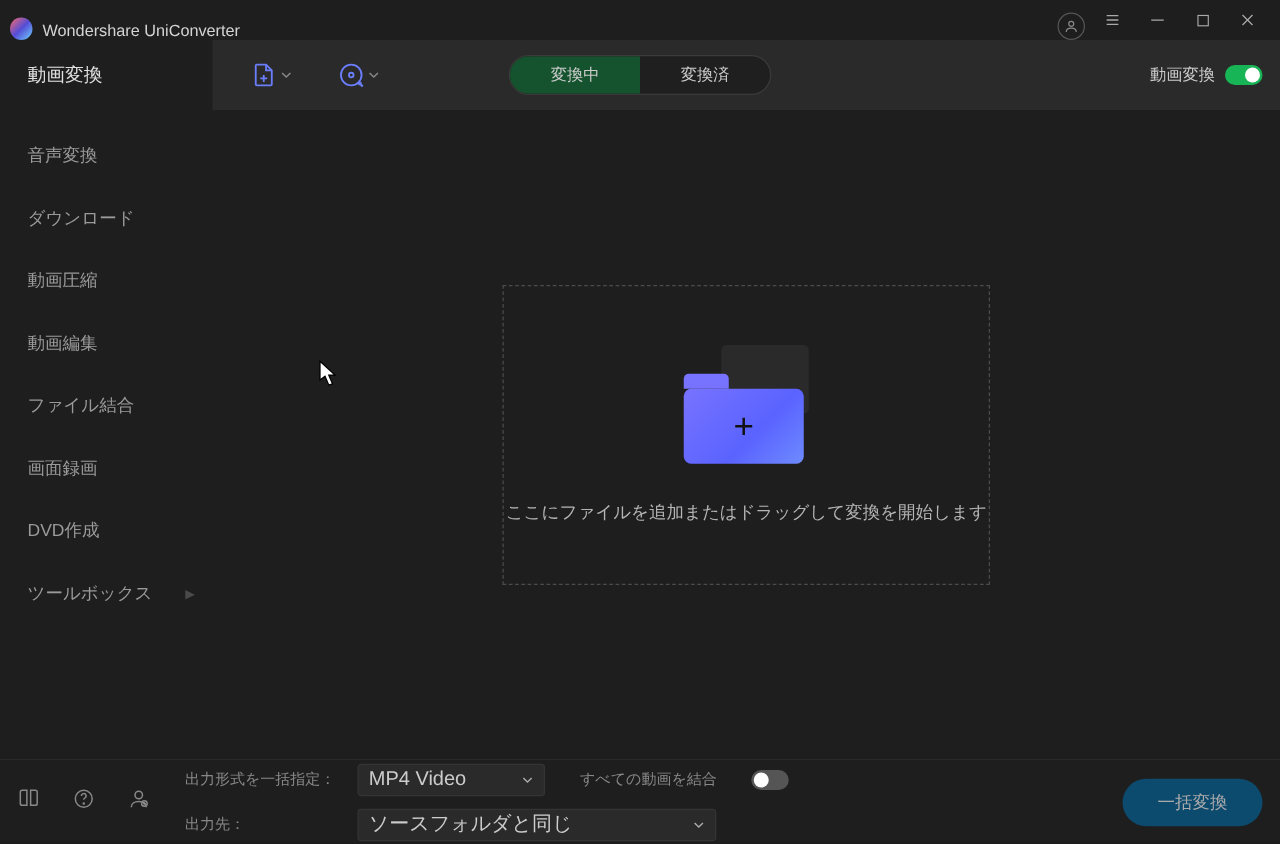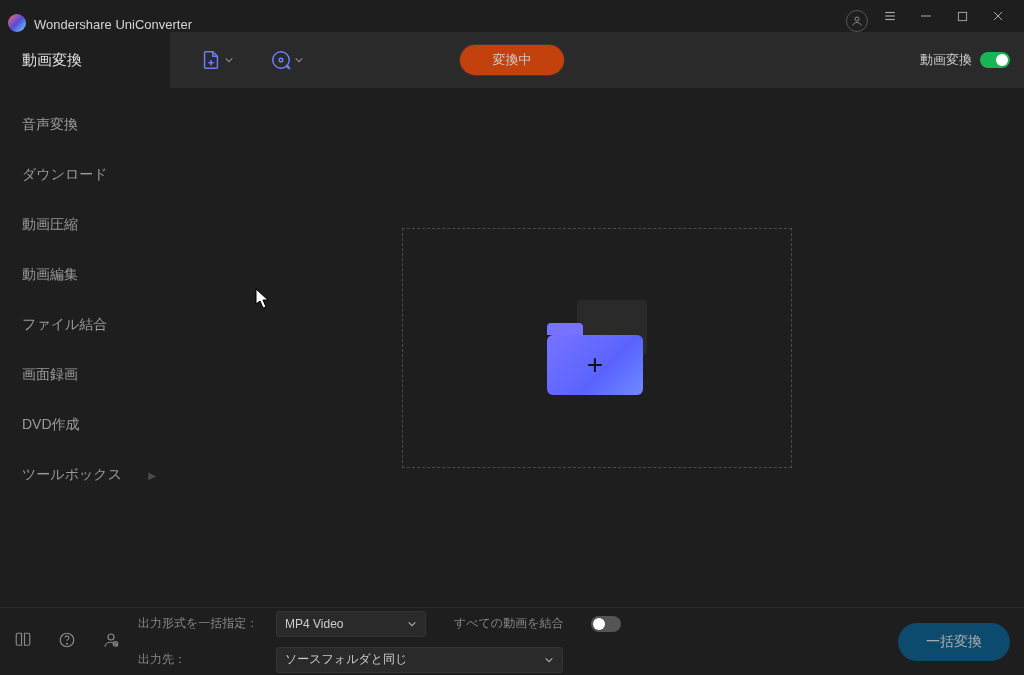--- a/index.html
+++ b/index.html
@@ -15,21 +15,21 @@
 
   
   .toolbar { height: 56px; background: #2a2a2a; display: flex; align-items: center; padding: 0 10px; position: relative; }
   .toolbar .addbtn { display:flex; align-items:center; color:#6a7efc; margin-right: 34px; cursor:pointer; }
   .toolbar .addbtn svg { margin-right:2px; }
   .tab-selected { position: absolute; left: 0; top:0; width: 170px; height: 56px; background: #1e1e1e; display:flex; align-items:center; padding-left:22px; font-size:15px; color:#e0e0e0; }
   .toolbar-inner { margin-left: 190px; display:flex; align-items:center; }
 
   .segmented { position:absolute; left: 50%; transform: translateX(-50%); display:flex; border-radius: 18px; background:#1f1f1f; border:1px solid #3a3a3a; overflow:hidden; }
   .segmented .seg { width: 104px; height: 30px; display:flex; align-items:center; justify-content:center; font-size:13px; color:#ccc; cursor:pointer; }
-  .segmented .seg.active { background:#c2410c; }
+  .segmented .seg.active { background:#14532d; }
 
   .fast-toggle { position:absolute; right:14px; display:flex; align-items:center; font-size:13px; color:#ccc; }
   .switch { width:30px; height:16px; background:#17b556; border-radius:8px; margin-left:8px; position:relative; cursor:pointer; }
   .switch::after { content:""; position:absolute; right:2px; top:2px; width:12px; height:12px; background:#fff; border-radius:50%; }
 
   
   .body { display:flex; height: calc(675px - 32px - 56px - 68px); }
   .sidebar { width:170px; background:#1e1e1e; padding-top:12px; }
   .side-item { height:50px; display:flex; align-items:center; padding-left:22px; font-size:14px; color:#9a9a9a; cursor:pointer; position:relative; }
   .side-item .chev { position:absolute; right:14px; color:#4a4a4a; font-size:10px; }
@@ -40,24 +40,24 @@
   .folder-back { position:absolute; right:0; top:0; width:70px; height:55px; background:#2a2a2a; border-radius:4px; }
   .folder-front { position:absolute; left:0; bottom:0; width:96px; height:60px; background:linear-gradient(135deg,#7873ff,#5a63ff 60%, #6e8bff); border-radius:6px; display:flex; align-items:center; justify-content:center; }
   .folder-tab { position:absolute; left:0; bottom:60px; width:36px; height:12px; background:#7873ff; border-radius:4px 4px 0 0; }
   .folder-front span { font-size:28px; color:#111; font-weight:300; }
   .drop-text { font-size:14px; color:#b4b4b4; }
 
   
   .bottombar { height:68px; background:#1e1e1e; border-top:1px solid #2a2a2a; display:flex; align-items:center; padding:0 14px; }
   .bottom-left { display:flex; gap:26px; align-items:center; }
   .bottom-left .ic { color:#888; cursor:pointer; }
-  .bottom-form { margin-left:18px; display:flex; flex-direction:column; gap:10px; font-size:12px; color:#888; }
+  .bottom-form { margin-left:28px; display:flex; flex-direction:column; gap:10px; font-size:12px; color:#888; }
   .brow { display:flex; align-items:center; gap:8px; }
   .brow .lbl { width:130px; }
-  .dd { width:150px; height:26px; background:#2a2a2a; border:1px solid #343434; border-radius:3px; display:flex; align-items:center; justify-content:space-between; padding:0 8px; color:#ccc; font-size:12px; cursor:pointer; }
+  .dd { width:150px; height:26px; background:#2a2a2a; border:1px solid #343434; border-radius:3px; display:flex; align-items:center; justify-content:space-between; padding:0 8px; color:#ccc; font-size:16px; cursor:pointer; }
   .dd.wide { width:287px; }
   .merge { display:flex; align-items:center; gap:20px; margin-left:20px; }
   .switch.off { background:#555; }
   .switch.off::after { right:auto; left:2px; }
 
   .convert-btn { margin-left:auto; padding:10px 28px; border-radius:22px; background:#0c4a6e; color:#aaa; font-size:14px; cursor:pointer; }
 
   .cursor { position:absolute; pointer-events:none; }
 </style>
 </head>
@@ -126,20 +126,23 @@
       <svg width="10" height="10" viewBox="0 0 12 12" fill="none" stroke="#888" stroke-width="1.4">
           <polyline points="2,4 6,8 10,4"></polyline>
         </svg>
     </div>
   </div>
 
   <div class="segmented">
     <div class="seg active">
         <span>変換中</span>
       </div>
+    <div class="seg">
+        <span>変換済</span>
+      </div>
   </div>
 
   <div class="fast-toggle">
     <span>動画変換</span>
     <div class="switch"></div>
   </div>
 </div>
 
 <div class="body">
   <div class="sidebar">
@@ -172,20 +175,21 @@
 
   <div class="main">
     <div class="dropzone">
       <div class="folder-stack">
         <div class="folder-back"></div>
         <div class="folder-tab"></div>
         <div class="folder-front">
             <span>+</span>
           </div>
       </div>
+      <div class="drop-text">ここにファイルを追加またはドラッグして変換を開始します</div>
     </div>
   </div>
 </div>
 
 <div class="bottombar">
   <div class="bottom-left">
     <div class="ic">
       <svg width="18" height="18" viewBox="0 0 24 24" fill="none" stroke="#888" stroke-width="1.6">
           <path d="M3 5a2 2 0 0 1 2-2h5v16H5a2 2 0 0 1-2-2z"></path>
           <path d="M21 5a2 2 0 0 0-2-2h-5v16h5a2 2 0 0 0 2-2z"></path>

